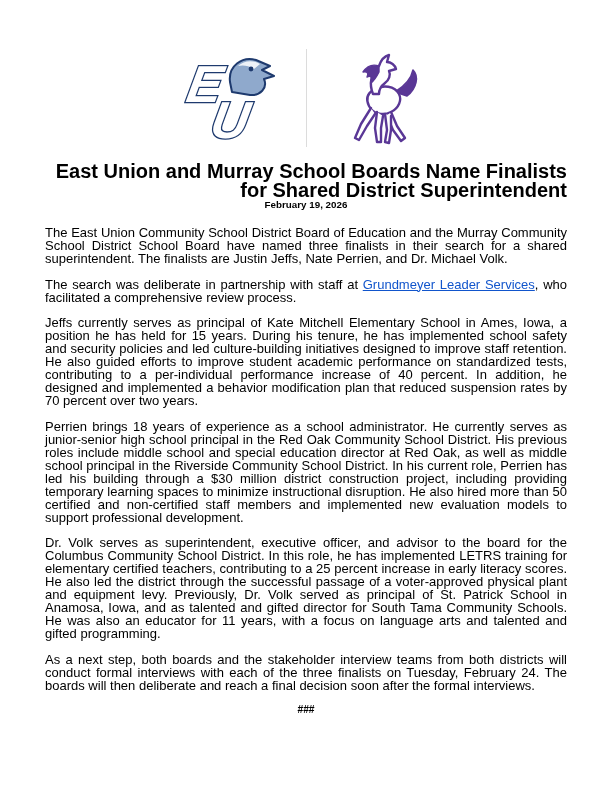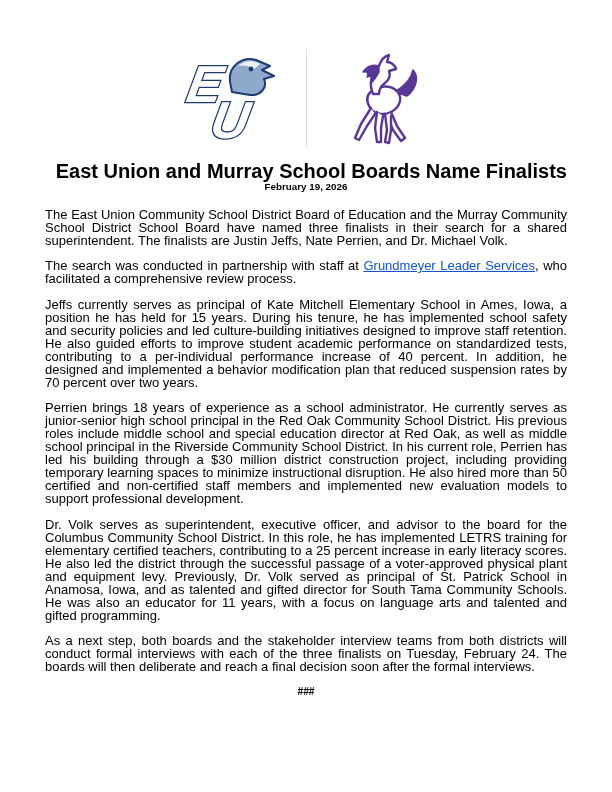--- a/index.html
+++ b/index.html
@@ -115,28 +115,29 @@
 
           <path d="M52,62 L58,76 L66,88 L62,91 L54,80 L48,66"></path>
           <path d="M46,64 L48,80 L46,92 L50,93 L52,80 L52,66"></path>
         </g>
       </svg>
     </div>
   </div>
 
   <div class="title">
     <div>East Union and Murray School Boards Name Finalists</div>
+    <div>for Shared District Superintendent</div>
   </div>
   <div class="date">February 19, 2026</div>
 
   <div class="body-text">
 
     <p class="para">The East Union Community School District Board of Education and the Murray Community School District School Board have named three finalists in their search for a shared superintendent. The finalists are Justin Jeffs, Nate Perrien, and Dr. Michael Volk.</p>
 
-    <p class="para"><span>The search was conducted in partnership with staff at </span><a style="color:#1155CC" href="#">Grundmeyer Leader Services</a><span>, who facilitated a comprehensive review process.</span></p>
+    <p class="para"><span>The search was deliberate in partnership with staff at </span><a style="color:#1155CC" href="#">Grundmeyer Leader Services</a><span>, who facilitated a comprehensive review process.</span></p>
 
     <p class="para">Jeffs currently serves as principal of Kate Mitchell Elementary School in Ames, Iowa, a position he has held for 15 years. During his tenure, he has implemented school safety and security policies and led culture-building initiatives designed to improve staff retention. He also guided efforts to improve student academic performance on standardized tests, contributing to a per-individual performance increase of 40 percent. In addition, he designed and implemented a behavior modification plan that reduced suspension rates by 70 percent over two years.</p>
 
     <p class="para">Perrien brings 18 years of experience as a school administrator. He currently serves as junior-senior high school principal in the Red Oak Community School District. His previous roles include middle school and special education director at Red Oak, as well as middle school principal in the Riverside Community School District. In his current role, Perrien has led his building through a $30 million district construction project, including providing temporary learning spaces to minimize instructional disruption. He also hired more than 50 certified and non-certified staff members and implemented new evaluation models to support professional development.</p>
 
     <p class="para">Dr. Volk serves as superintendent, executive officer, and advisor to the board for the Columbus Community School District. In this role, he has implemented LETRS training for elementary certified teachers, contributing to a 25 percent increase in early literacy scores. He also led the district through the successful passage of a voter-approved physical plant and equipment levy. Previously, Dr. Volk served as principal of St. Patrick School in Anamosa, Iowa, and as talented and gifted director for South Tama Community Schools. He was also an educator for 11 years, with a focus on language arts and talented and gifted programming.</p>
 
     <p class="para">As a next step, both boards and the stakeholder interview teams from both districts will conduct formal interviews with each of the three finalists on Tuesday, February 24. The boards will then deliberate and reach a final decision soon after the formal interviews.</p>
 
 

